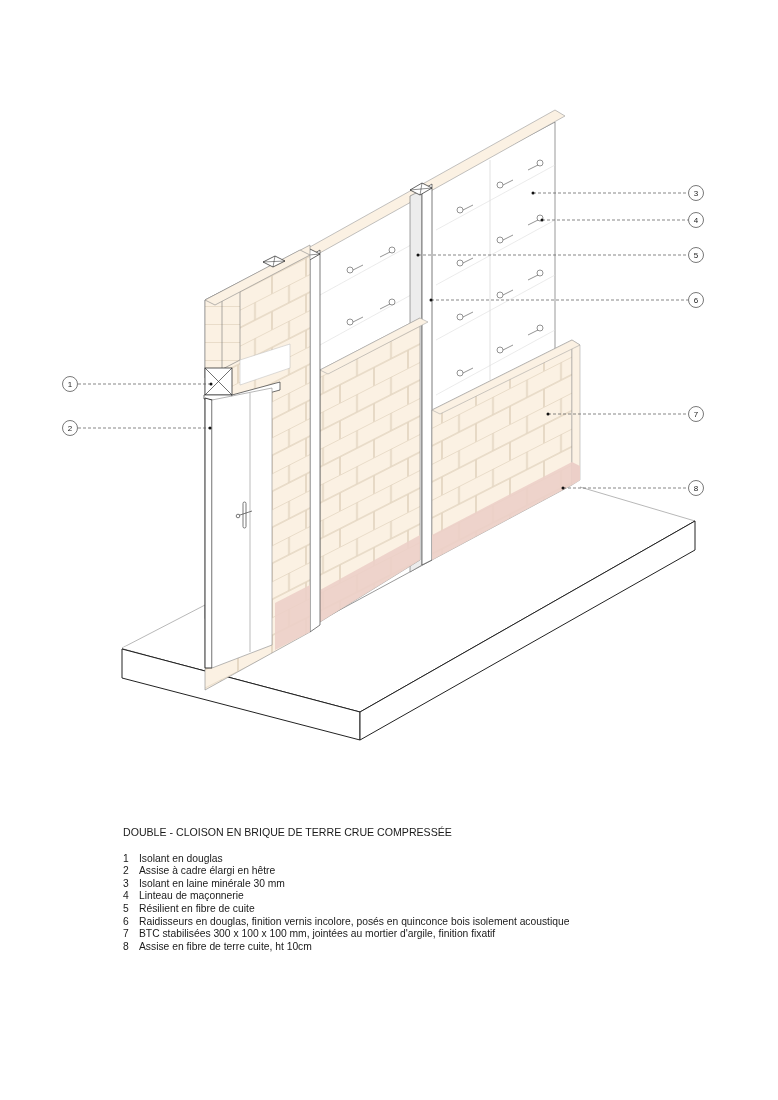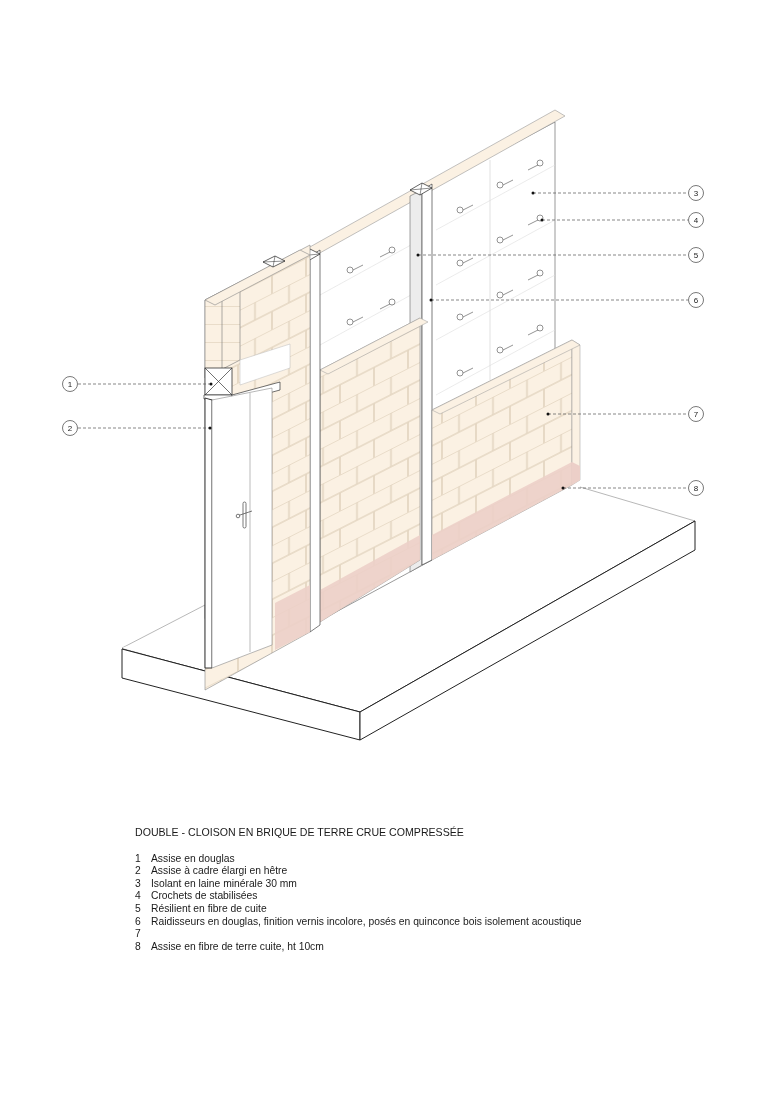--- a/index.html
+++ b/index.html
@@ -1,19 +1,19 @@
 <!DOCTYPE html>
 <html><head>
 <meta charset="utf-8">
 <style>
   html, body { margin:0; padding:0; background:#ffffff; }
   body { width:778px; height:1100px; position:relative; overflow:hidden;
          font-family:"Liberation Sans", sans-serif; color:#1a1a1a; }
   #drawing { position:absolute; left:0; top:0; }
-  .legend { position:absolute; left:123px; top:826px; font-size:10.3px; line-height:12.6px;margin-left:12px; }
+  .legend { position:absolute; left:123px; top:826px; font-size:10.3px; line-height:12.6px; }
   .legend-title { margin-bottom:14px; font-size:10.6px; }
   .legend-row { display:flex; }
   .legend-num { width:16px; }
   .callout-num { font-size:8px; text-anchor:middle; dominant-baseline:central; fill:#222; font-family:"Liberation Sans", sans-serif; }
 </style>
 </head>
 <body>
 
 <svg id="drawing" width="778" height="800" viewBox="0 0 778 800" xmlns="http://www.w3.org/2000/svg">
   <defs>
@@ -230,42 +230,43 @@
   <g>
       <circle cx="696" cy="488" r="7.5" fill="#fff" stroke="#555" stroke-width="0.8"></circle>
       <text class="callout-num" x="696" y="488">8</text>
     </g>
 </svg>
 
 <div class="legend">
   <div class="legend-title">DOUBLE - CLOISON EN BRIQUE DE TERRE CRUE COMPRESSÉE</div>
   <div class="legend-row">
       <span class="legend-num">1</span>
-      <span>Assise en douglas</span>
+      <span>Isolant en douglas</span>
     </div>
   <div class="legend-row">
       <span class="legend-num">2</span>
       <span>Assise à cadre élargi en hêtre</span>
     </div>
   <div class="legend-row">
       <span class="legend-num">3</span>
       <span>Isolant en laine minérale 30 mm</span>
     </div>
   <div class="legend-row">
       <span class="legend-num">4</span>
-      <span>Crochets de stabilisées</span>
+      <span>Linteau de maçonnerie</span>
     </div>
   <div class="legend-row">
       <span class="legend-num">5</span>
       <span>Résilient en fibre de cuite</span>
     </div>
   <div class="legend-row">
       <span class="legend-num">6</span>
       <span>Raidisseurs en douglas, finition vernis incolore, posés en quinconce bois isolement acoustique</span>
     </div>
   <div class="legend-row">
       <span class="legend-num">7</span>
+      <span>BTC stabilisées 300 x 100 x 100 mm, jointées au mortier d'argile, finition fixatif</span>
     </div>
   <div class="legend-row">
       <span class="legend-num">8</span>
       <span>Assise en fibre de terre cuite, ht 10cm</span>
     </div>
 </div>
 
 </body></html>

